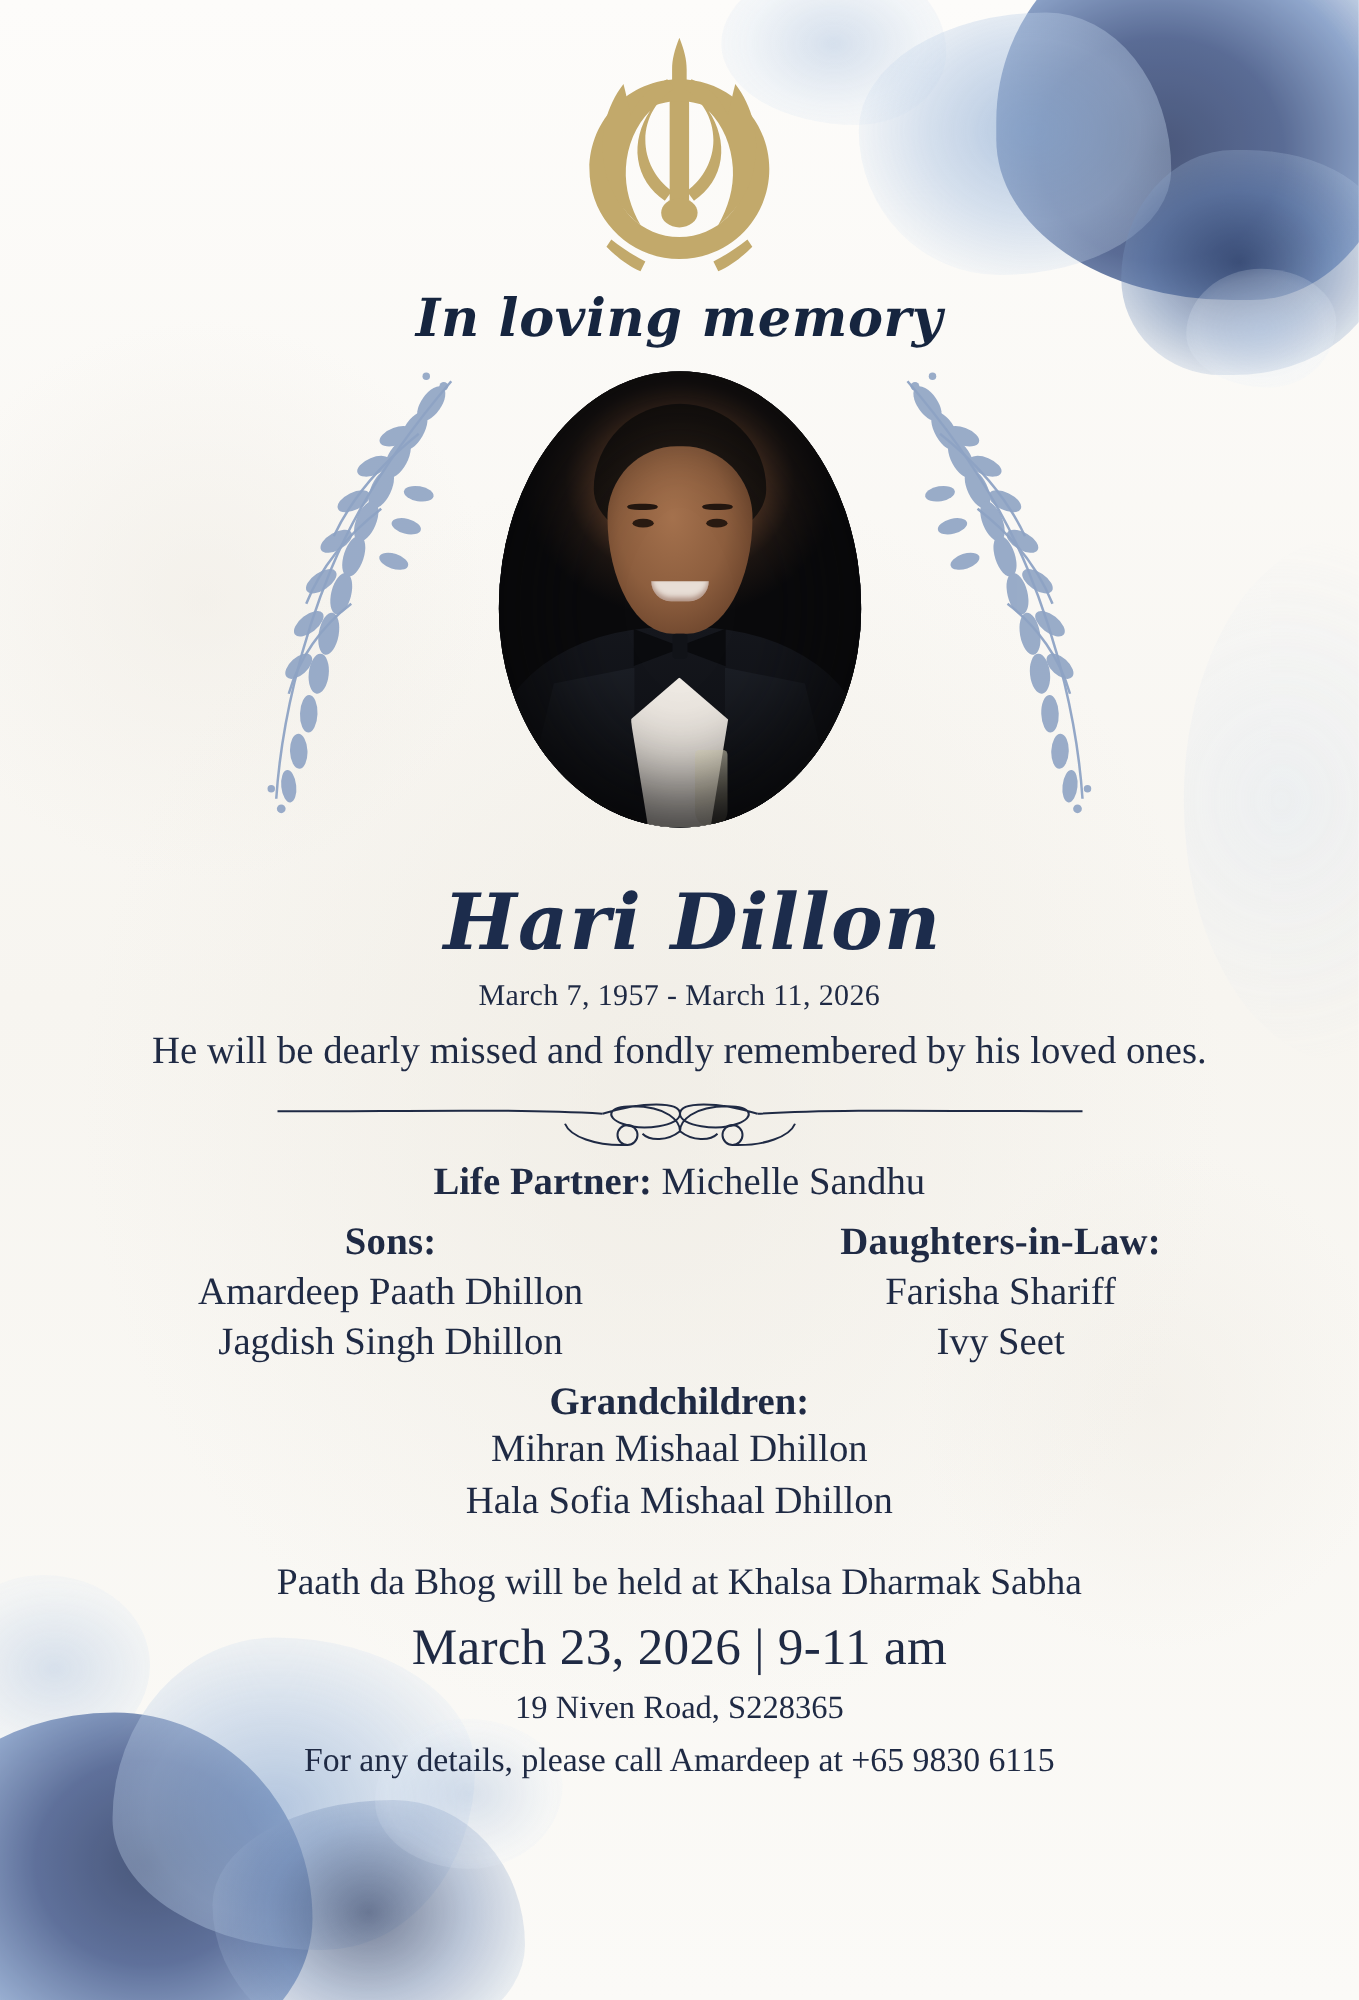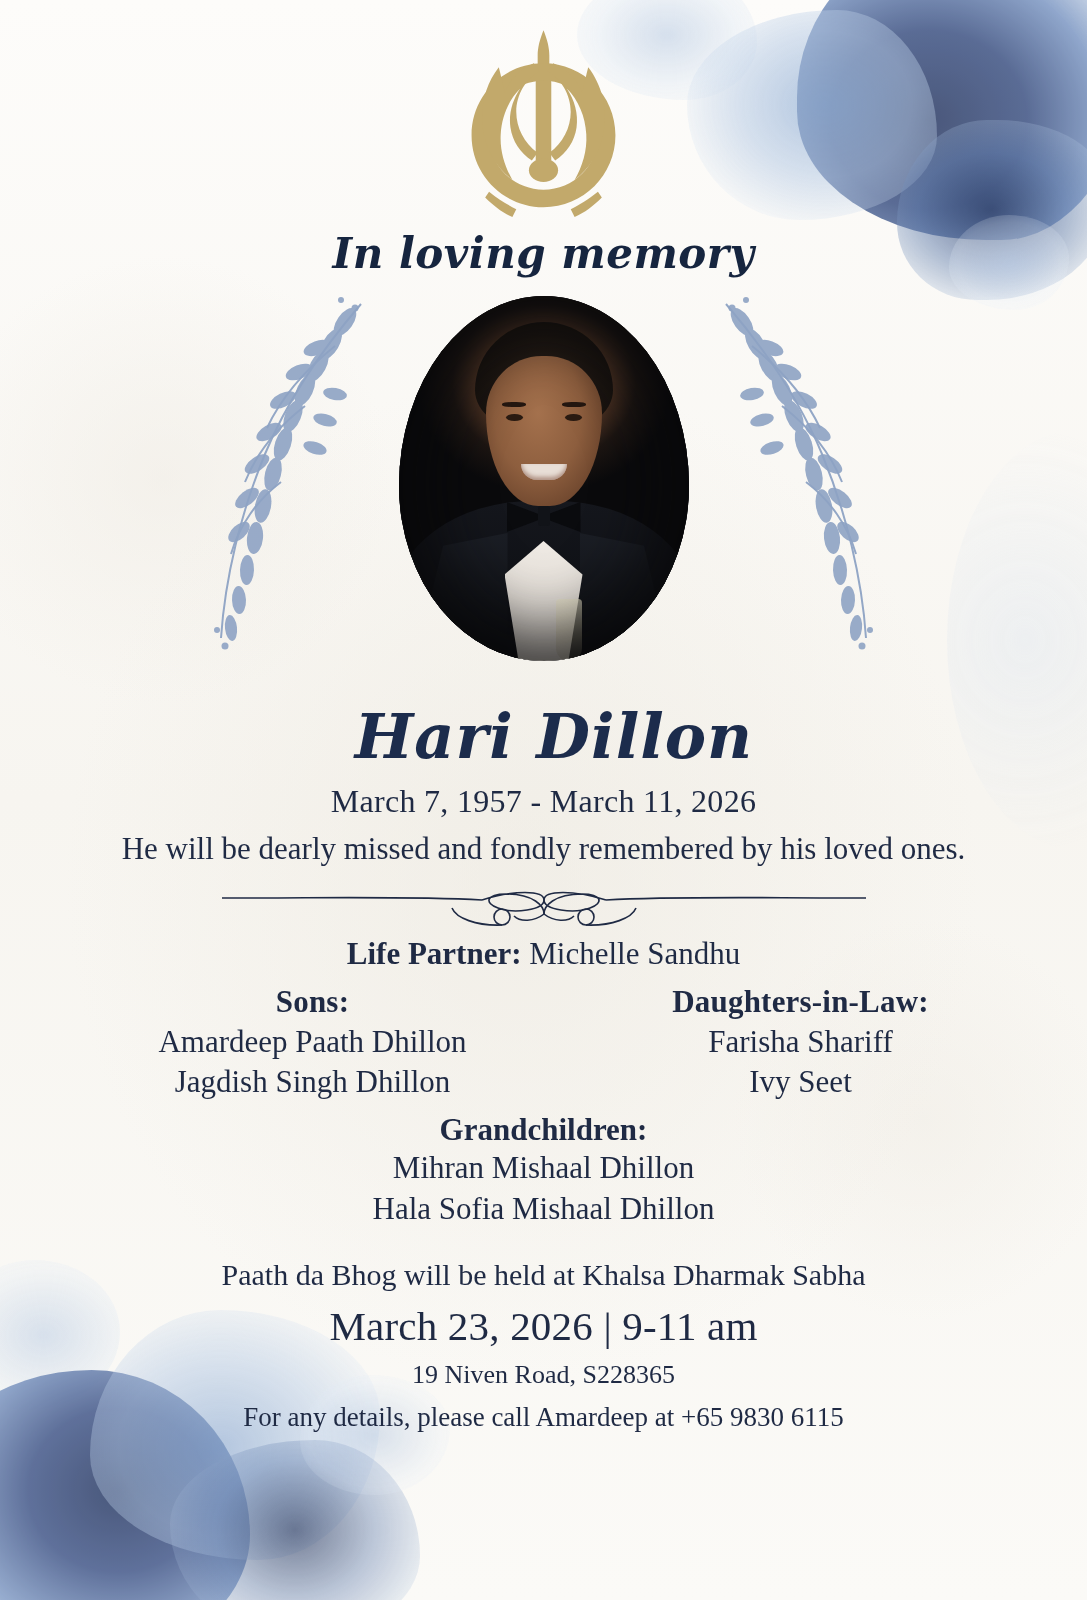--- a/index.html
+++ b/index.html
@@ -217,21 +217,21 @@
     font-family: "DejaVu Serif", serif;
     font-style: italic;
     font-weight: 700;
     font-size: 62px;
     letter-spacing: 1px;
     color: #1c2c4c;
     margin-top: -6px;
     padding-left: 21px;
   }
   .dates {
-    font-size: 32px;
+    font-size: 24px;
     color: #1f2a44;
     margin-top: 10px;
     letter-spacing: 0.3px;
   }
   .tribute {
     font-size: 31px;
     line-height: 1.35;
     color: #1f2a44;
     margin-top: 8px;
     padding: 0 88px;

